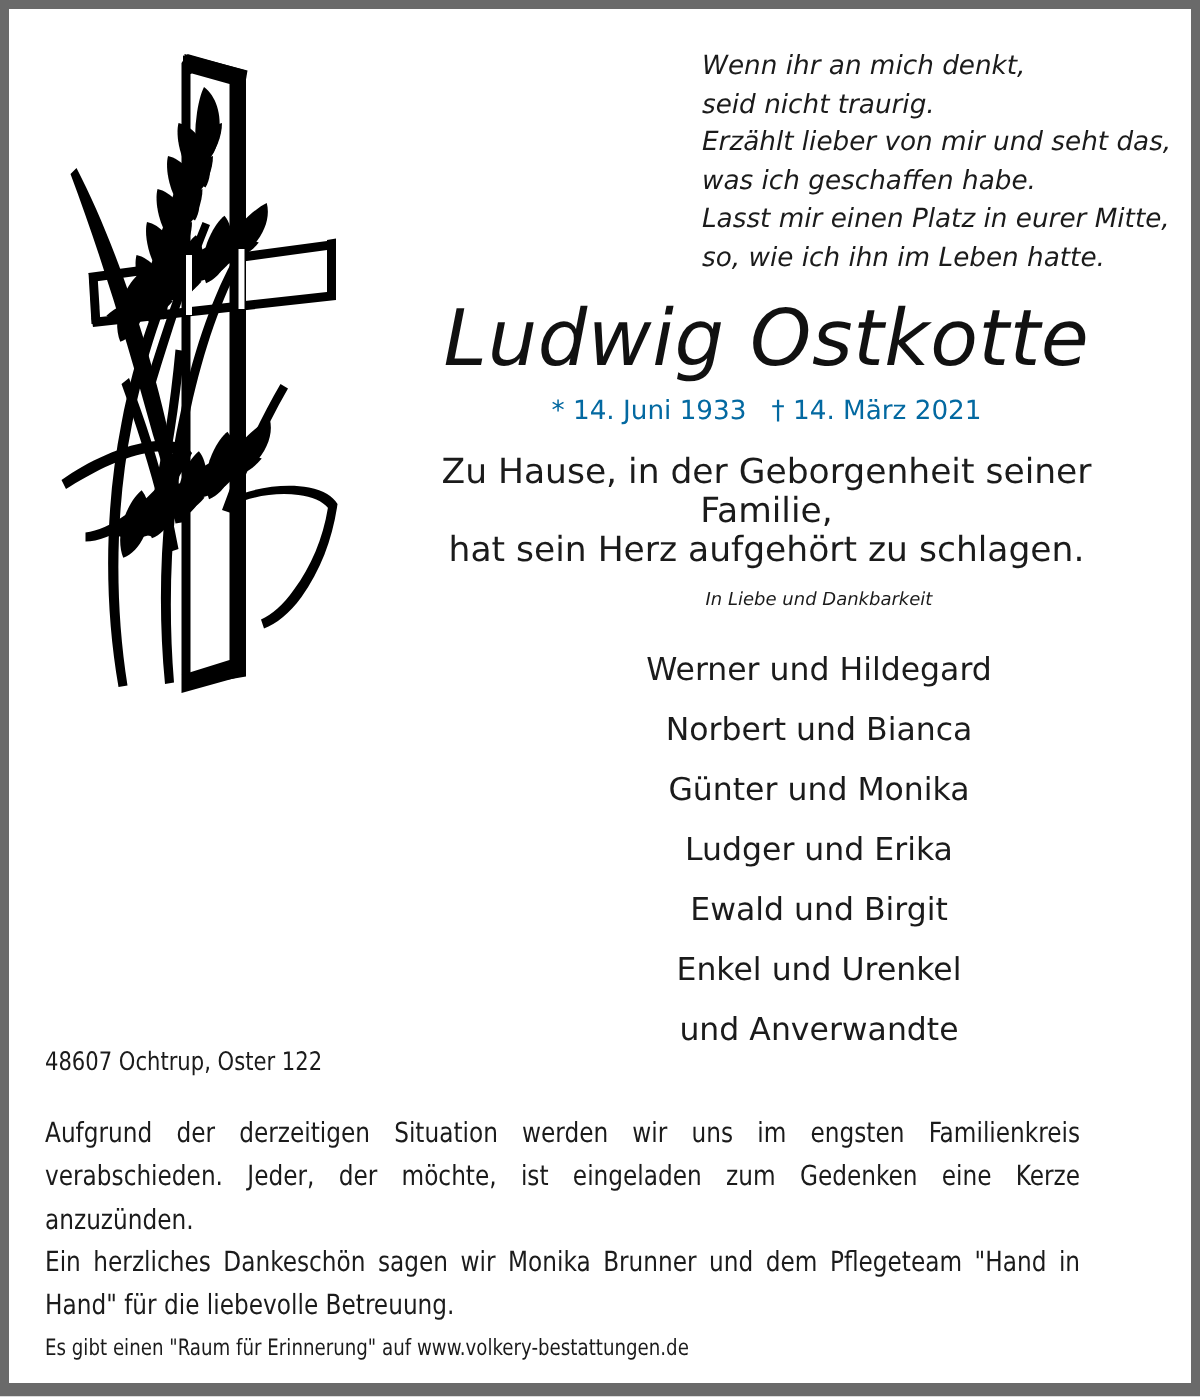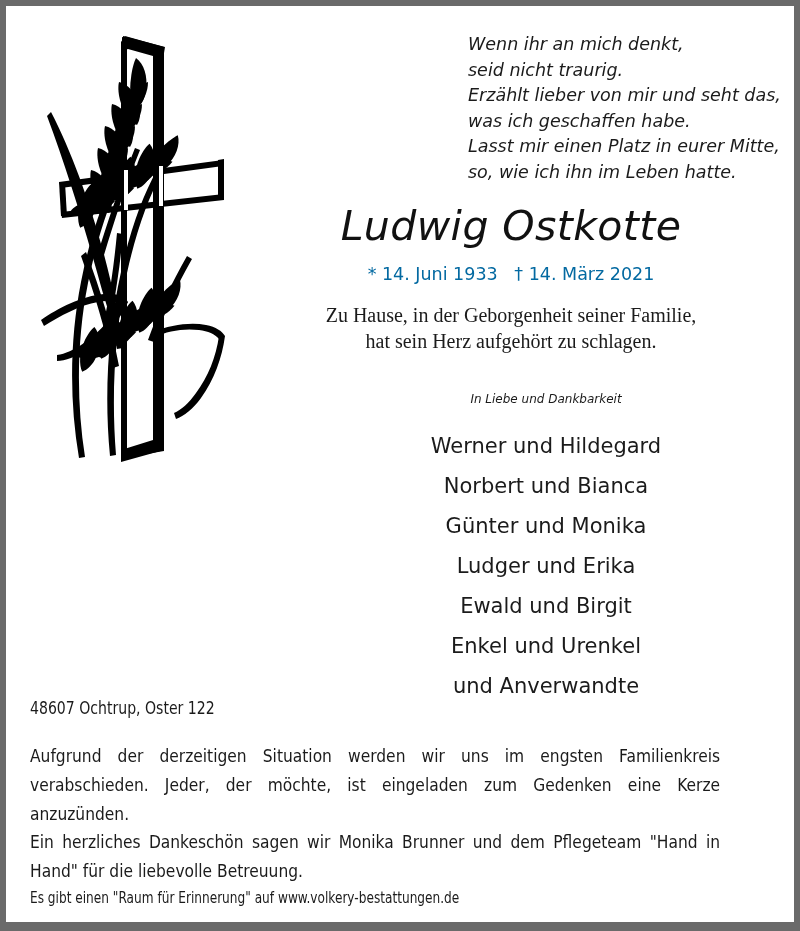--- a/index.html
+++ b/index.html
@@ -57,21 +57,21 @@
 
   #deceased-name {
     position: absolute;
     left: 255px;
     top: 196px;
     width: 500px;
     text-align: center;
     font-family: "DejaVu Sans", sans-serif;
     font-style: italic;
     font-weight: 400;
-    font-size: 41px;
+    font-size: 52px;
     line-height: 48px;
     letter-spacing: 0.4px;
     color: #111111;
   }
 
   #life-dates {
     position: absolute;
     left: 255px;
     top: 256px;
     width: 500px;
@@ -81,25 +81,24 @@
     color: #0369a1;
     white-space: pre;
   }
 
   #passing-text {
     position: absolute;
     left: 250px;
     top: 296px;
     width: 510px;
     text-align: center;
-    font-size: 20px;
+    font-size: 23px;
     line-height: 26px;
     color: #1b1b1b;
     white-space: pre-line;
-    font-family: Liberation Serif, serif;
   }
 
   #gratitude-line {
     position: absolute;
     left: 320px;
     top: 381px;
     width: 440px;
     text-align: center;
     font-size: 12px;
     line-height: 24px;

